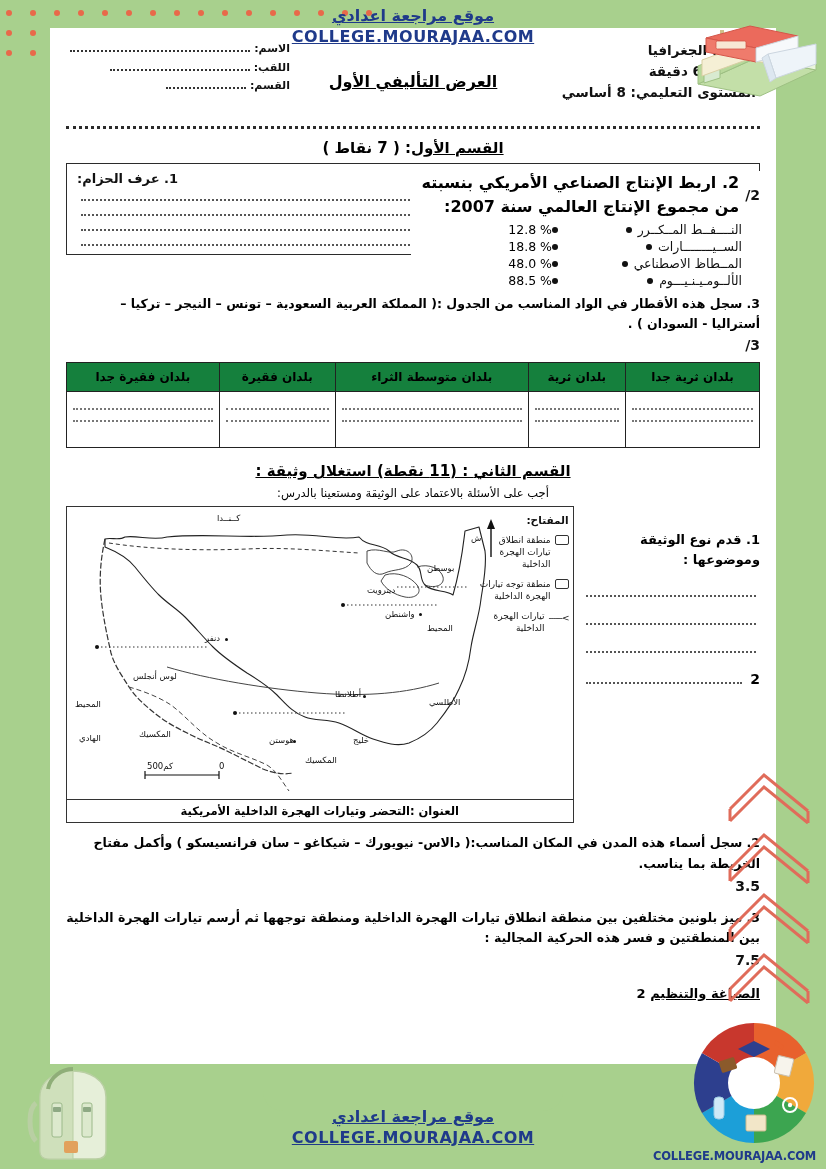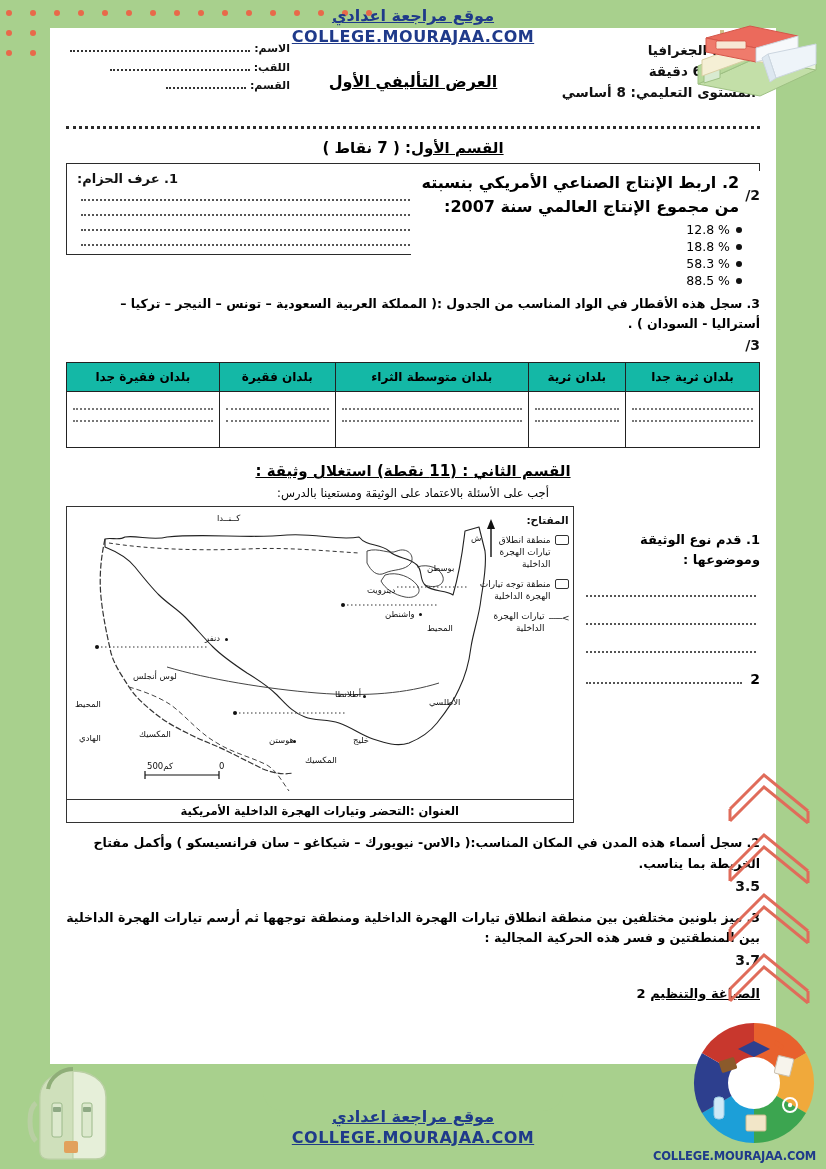--- a/index.html
+++ b/index.html
@@ -108,31 +108,31 @@
   .match { display:flex; direction:rtl; gap:4px; margin-top:3px; }
   .match .names, .match .vals { display:flex; flex-direction:column; gap:2px; }
   .match .names { width:180px; }
   .match .vals { width:105px; }
   .mrow {
     display:flex; align-items:center; gap:6px; font-size:12.5px; color:#111;
     direction:rtl; white-space:nowrap;
   }
   .bullet { width:6px; height:6px; background:#111; border-radius:50%; flex:none; }
   .nm { letter-spacing:1px; }
-  .vrow { display:flex; align-items:center; gap:6px; font-size:12.5px; direction:rtl; }
+  .vrow { display:flex; align-items:center; gap:0; font-size:12.5px; direction:rtl; }
   .vrow .v { direction:ltr; }
 
   
   .q3 { direction:rtl; font-size:12.5px; font-weight:bold; line-height:1.6; margin-top:4px;margin-left:28px; }
   table.countries {
     width:100%; border-collapse:collapse; margin-top:6px; direction:rtl;
   }
   table.countries th {
     border:1.5px solid #222; font-size:12px; font-weight:bold; padding:7px 2px;
-    text-align:center; background:#14b8a6;
+    text-align:center; background:#15803d;
   }
   table.countries td {
     border:1.5px solid #222; height:56px; vertical-align:top; padding:6px 4px;
     font-size:11px; color:#555;
   }
   .celldots { border-bottom:2px dotted #777; height:0; margin:10px 2px; }
 
   
   .maprow { display:flex; gap:8px; margin-top:6px; align-items:flex-start; }
   .q-left-col { width:180px; direction:rtl; padding-top:24px; }
@@ -291,32 +291,50 @@
     <div class="ans-dots"></div>
   </div>
 
   <div class="twocol" style="margin-top:-90px; position:relative; z-index:7; pointer-events:none;">
     <div class="col-left" style="pointer-events:auto; background:#fff;">
       <div style="display:flex; align-items:flex-start; gap:6px;">
         <span class="mark" style="padding-top:16px;">/2</span>
         <span class="q2-title">2.  اربط الإنتاج الصناعي الأمريكي بنسبته من مجموع الإنتاج العالمي سنة 2007:</span>
       </div>
       <div class="match" style="margin-right:18px;">
+        <div class="names">
+          <div class="mrow">
+              <span class="nm">النــــفــط المــكــرر</span>
+              <span class="bullet"></span>
+            </div>
+          <div class="mrow">
+              <span class="nm">الســيــــــــارات</span>
+              <span class="bullet"></span>
+            </div>
+          <div class="mrow">
+              <span class="nm">المــطاظ الاصطناعي</span>
+              <span class="bullet"></span>
+            </div>
+          <div class="mrow">
+              <span class="nm">الألــومـيـنـيـــوم</span>
+              <span class="bullet"></span>
+            </div>
+        </div>
         <div class="vals">
           <div class="vrow">
               <span class="bullet"></span>
               <span class="v">12.8 %</span>
             </div>
           <div class="vrow">
               <span class="bullet"></span>
               <span class="v">18.8 %</span>
             </div>
           <div class="vrow">
               <span class="bullet"></span>
-              <span class="v">58.3 %</span>
+              <span class="v">48.0 %</span>
             </div>
           <div class="vrow">
               <span class="bullet"></span>
               <span class="v">88.5 %</span>
             </div>
         </div>
       </div>
     </div>
     <div class="col-right"></div>
   </div>
@@ -471,21 +489,21 @@
     </div>
   </div>
 
   <div class="qblock">
     <span>2.  سجل أسماء هذه المدن في المكان المناسب:( دالاس- نيويورك – شيكاغو – سان فرانسيسكو ) وأكمل مفتاح الخريطة بما يناسب.</span>
     <div><span class="mark">3.5</span></div>
   </div>
 
   <div class="qblock">
     <span>3.  ميز بلونين مختلفين بين منطقة انطلاق تيارات الهجرة الداخلية ومنطقة توجهها ثم أرسم تيارات الهجرة الداخلية بين المنطقتين و فسر هذه الحركية المجالية :</span>
-    <div><span class="mark">3.7</span></div>
+    <div><span class="mark">7.5</span></div>
   </div>
 
   <div class="bottom-line">
     <span class="u">الصياغة والتنظيم</span>
     <span>2</span>
   </div>
 
 </div>
 
 <svg class="chev" style="top:765px;" width="90" height="62">

